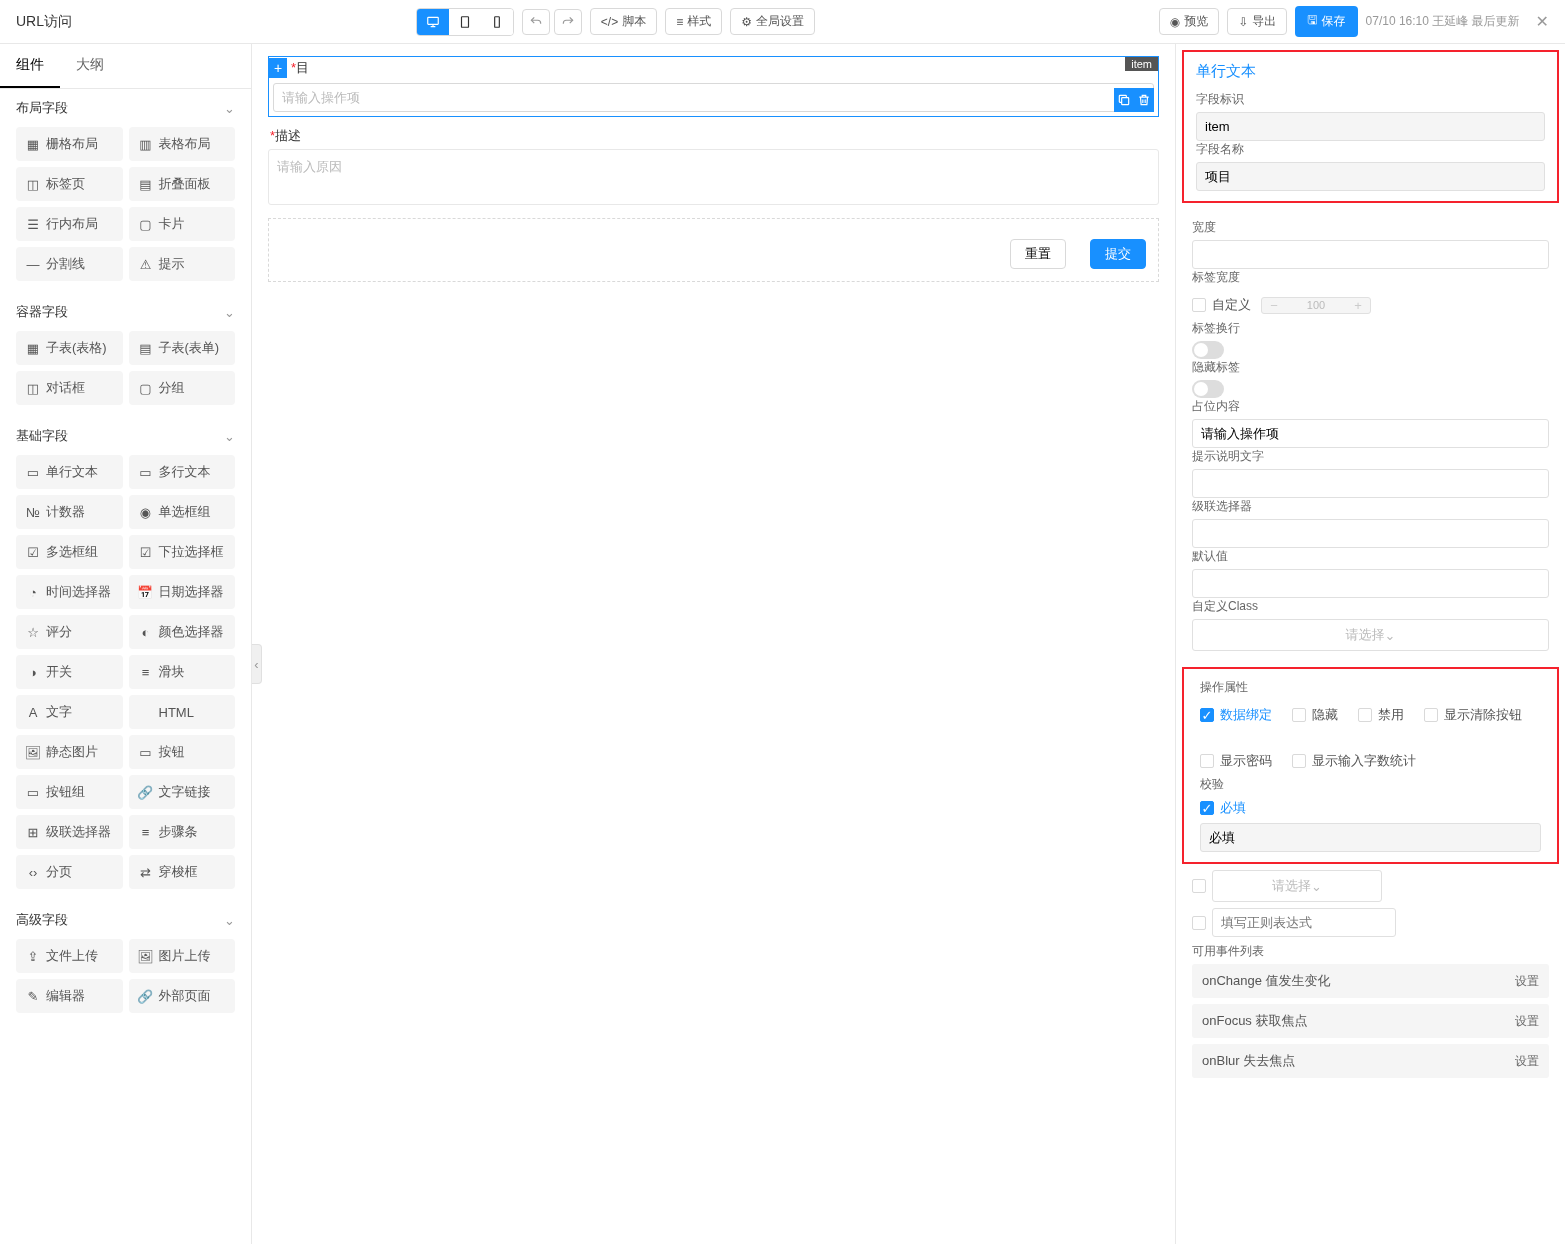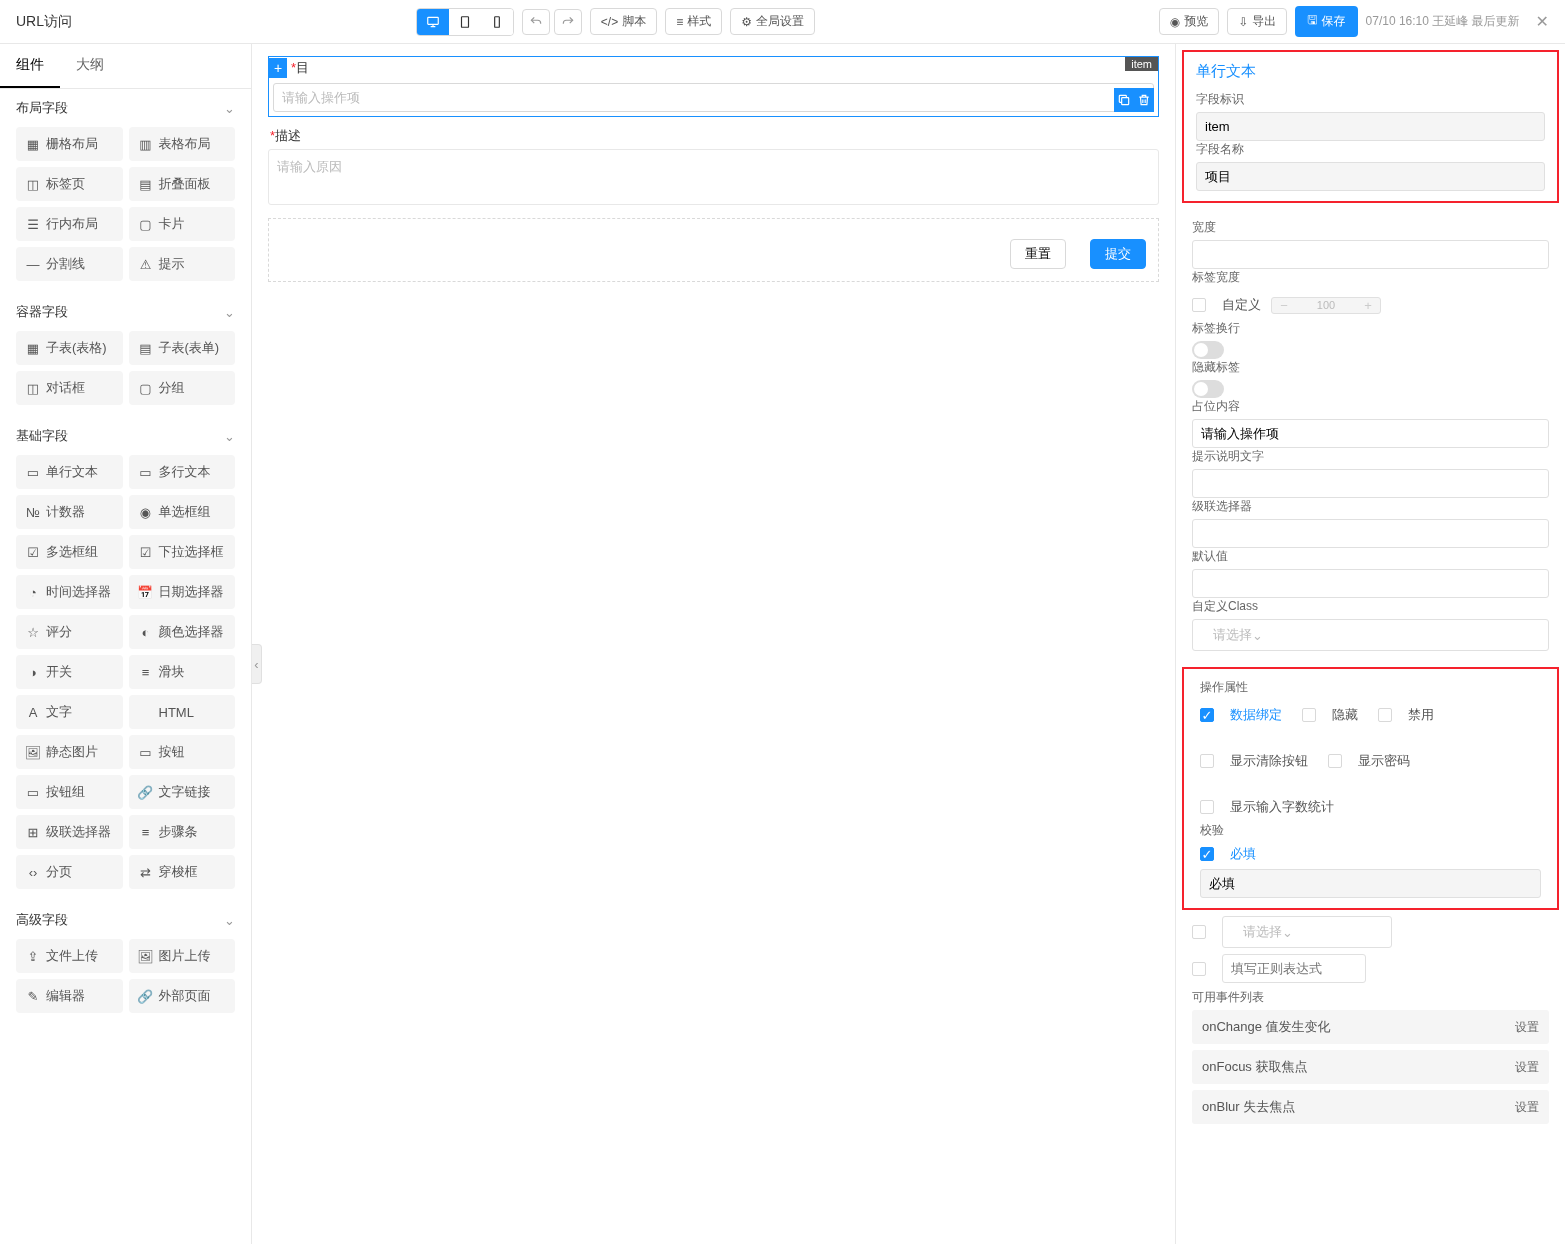--- a/index.html
+++ b/index.html
@@ -54,32 +54,32 @@
     .btn.primary { background: #1890ff; color: #fff; border-color: #1890ff; }
     
     .right-panel { width: 390px; border-left: 1px solid #e8e8e8; overflow-y: auto; padding: 0; }
     .highlight-box { border: 2px solid #f5222d; margin: 6px; padding: 10px 12px; }
     .highlight-box2 { border: 2px solid #f5222d; margin: 6px; padding: 10px 16px; }
     .panel-content { padding: 10px 16px; }
     .panel-title { color: #1890ff; font-size: 15px; font-weight: 500; margin-bottom: 10px; }
     .prop-label { font-size: 12px; color: #666; margin-bottom: 4px; }
     .prop-input { width: 100%; border: 1px solid #e0e0e0; background: #f5f5f5; border-radius: 3px; padding: 6px 8px; font-size: 13px; }
     .prop-input-white { background: #fff; }
-    .checkbox-row { display: flex; align-items: center; gap: 16px; margin: 6px 0; }
+    .checkbox-row { display: flex; align-items: center; gap: 6px; margin: 6px 0; }
     .checkbox-grid { display: flex; flex-wrap: wrap; gap: 16px 20px; }
     .chk { width: 14px; height: 14px; border: 1px solid #d9d9d9; border-radius: 2px; display: inline-flex; align-items: center; justify-content: center; flex-shrink: 0; }
     .chk.checked { background: #1890ff; border-color: #1890ff; color: #fff; }
     .chk-label { font-size: 13px; color: #555; }
     .chk-label.blue { color: #1890ff; }
     .toggle { width: 32px; height: 18px; background: #ddd; border-radius: 9px; position: relative; cursor: pointer; }
     .toggle::after { content: ''; position: absolute; width: 14px; height: 14px; background: #fff; border-radius: 50%; top: 2px; left: 2px; }
     .stepper { display: flex; align-items: center; border: 1px solid #e0e0e0; border-radius: 3px; background: #f5f5f5; width: 110px; }
     .stepper-btn { width: 24px; text-align: center; color: #ccc; cursor: pointer; }
     .stepper-val { flex: 1; text-align: center; color: #bbb; font-size: 11px; }
-    .select { width: 100%; border: 1px solid #e0e0e0; background: #fff; border-radius: 3px; padding: 6px 20px; font-size: 13px; color: #bbb; display: flex; justify-content: flex-start; align-items: center; }
+    .select { width: 100%; border: 1px solid #e0e0e0; background: #fff; border-radius: 3px; padding: 6px 8px; font-size: 13px; color: #bbb; display: flex; justify-content: center; align-items: center; }
     .event-row { display: flex; justify-content: space-between; align-items: center; padding: 8px 10px; background: #f5f5f5; border-radius: 3px; margin-bottom: 6px; }
     .event-label { font-size: 13px; color: #555; }
     .event-btn { font-size: 12px; color: #666; cursor: pointer; }
     .inline-row { display: flex; align-items: center; gap: 10px; }
     
     svg { width: 14px; height: 14px; }
   </style>
 </head>
 <body>
 
@@ -452,21 +452,21 @@
     <div class="panel-content" style="padding-top:0">
       <div class="checkbox-row">
           <span class="chk"></span>
           <div class="select" style="width:170px">
             <span>请选择</span>
             <span>⌄</span>
           </div>
         </div>
       <div class="checkbox-row">
           <span class="chk"></span>
-          <input class="prop-input prop-input-white" style="width: 144px;" placeholder="填写正则表达式">
+          <input class="prop-input prop-input-white" style="width: 184px;" placeholder="填写正则表达式">
         </div>
       <div class="prop-label">可用事件列表</div>
       <div id="events-list">
           <div class="event-row">
             <span class="event-label">onChange 值发生变化</span>
             <span class="event-btn">设置</span>
           </div>
           <div class="event-row">
             <span class="event-label">onFocus 获取焦点</span>
             <span class="event-btn">设置</span>

